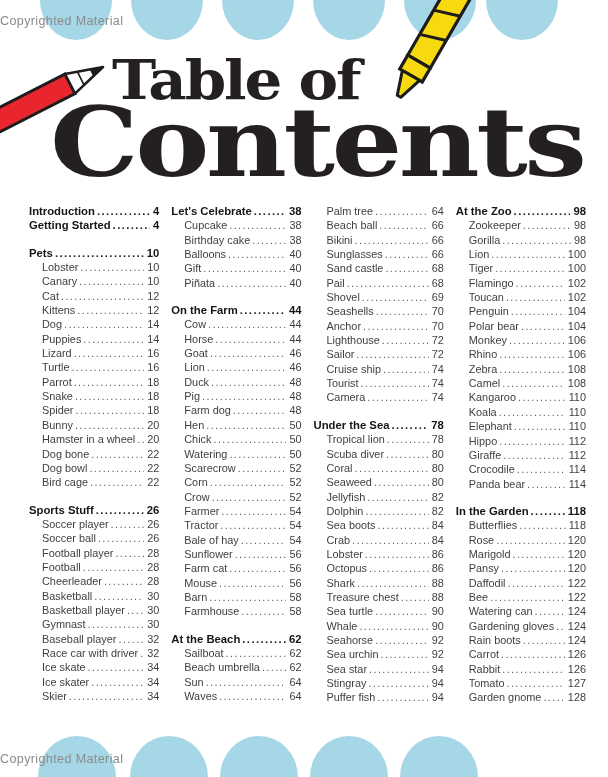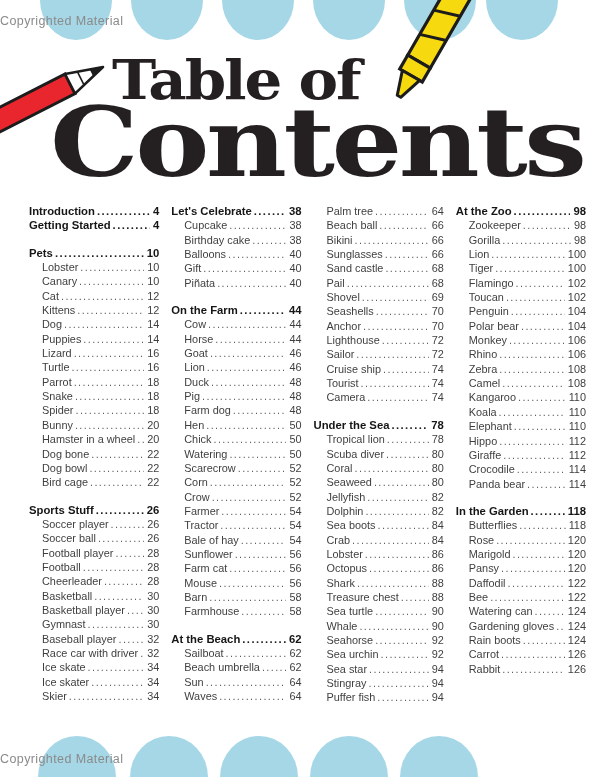--- a/index.html
+++ b/index.html
@@ -774,15 +774,25 @@
         <div class="entry item">
           <span class="label">Carrot</span>
           <span class="dots"></span>
           <span class="pg">126</span>
         </div>
         <div class="entry item">
           <span class="label">Rabbit</span>
           <span class="dots"></span>
           <span class="pg">126</span>
         </div>
+        <div class="entry item">
+          <span class="label">Tomato</span>
+          <span class="dots"></span>
+          <span class="pg">127</span>
+        </div>
+        <div class="entry item">
+          <span class="label">Garden gnome</span>
+          <span class="dots"></span>
+          <span class="pg">128</span>
+        </div>
       </div>
     </div>
   </div>
 
 </body></html>

